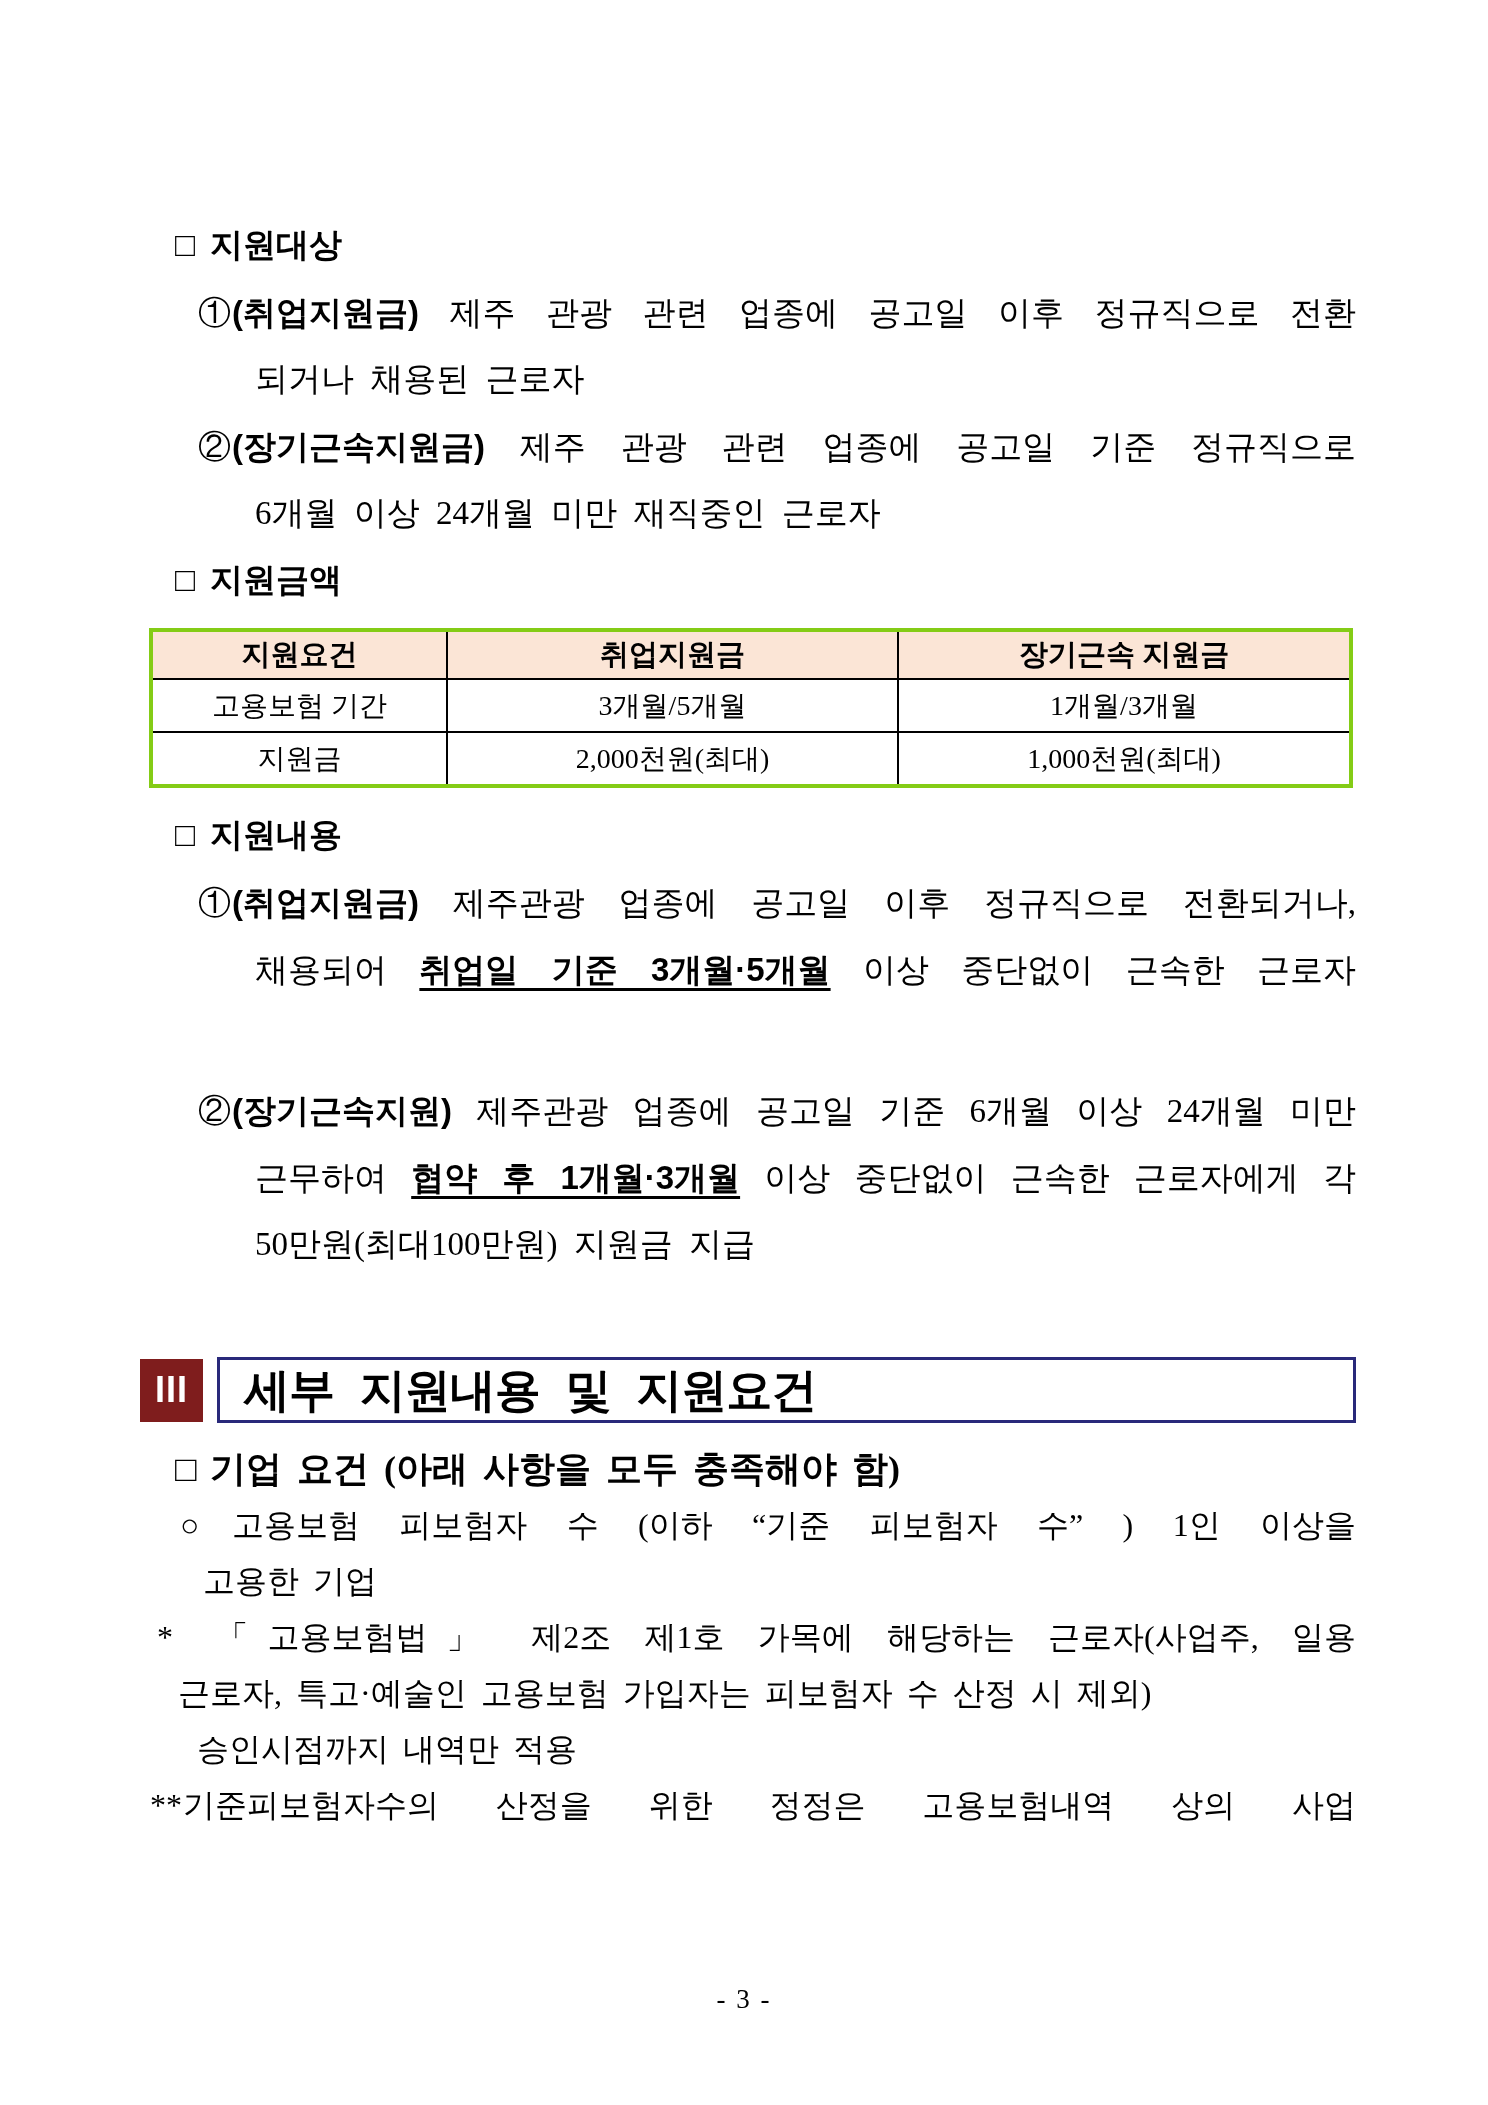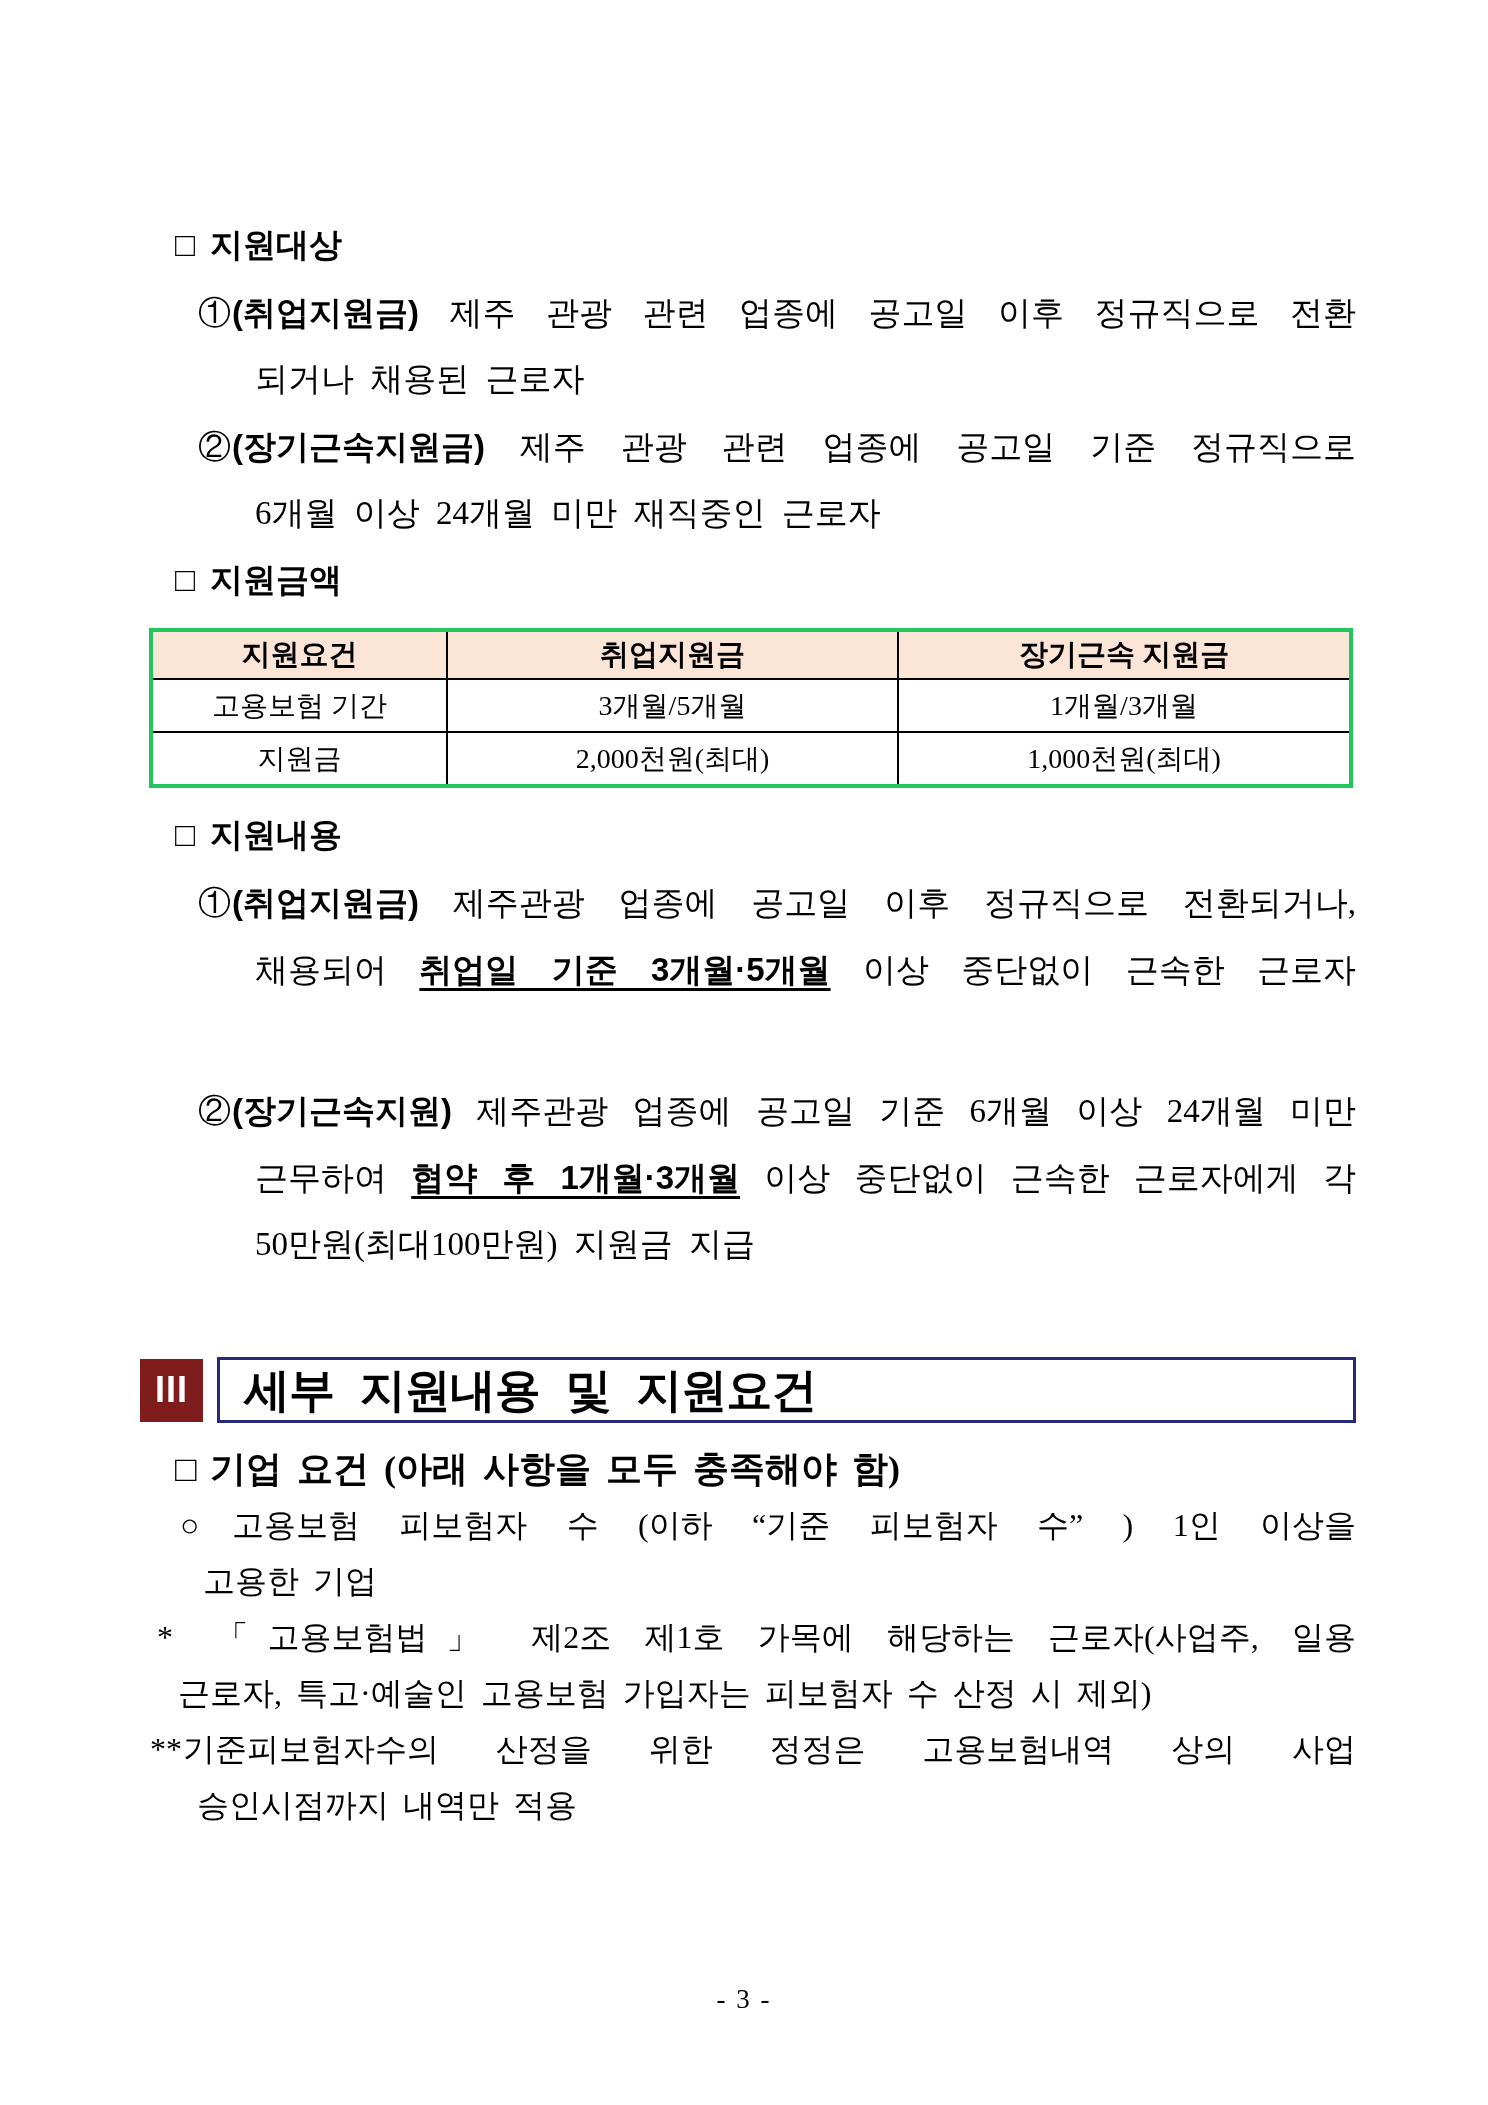--- a/index.html
+++ b/index.html
@@ -30,21 +30,21 @@
   .mk-a2  { width:33px; }
 
   .b { font-family:"Liberation Sans","DejaVu Sans",sans-serif; font-weight:bold; }
   .u {
     font-family:"Liberation Sans","DejaVu Sans",sans-serif; font-weight:bold;
     text-decoration:underline; text-decoration-thickness:3px; text-underline-offset:7px;
   }
 
   
   table.support { border-collapse:collapse; table-layout:fixed;
-    width:1204px; margin:14px 0 0 -1px; border:4px solid #22c55e; }
+    width:1204px; margin:14px 0 0 -1px; border:4px solid #84cc16; }
   table.support th, table.support td {
     border:2px solid #000; text-align:center; vertical-align:middle; overflow:hidden;
   }
   table.support th { background:#fbe5d6; font-size:29px; font-weight:bold; height:44px; }
   table.support td { font-size:28px; font-weight:normal; height:49px; }
   .col-1 { width:296px; } .col-2 { width:451px; } .col-3 { width:453px; }
 
   .sp-content { margin-top:14px; }
   .gap-item   { margin-top:74px; }
 
@@ -141,19 +141,19 @@
     </div>
 
     <div class="bline company-h"><span class="mk mk-sq">□</span><span>기업 요건 (아래 사항을 모두 충족해야 함)</span></div>
 
     <div class="bline just o-l1"><span class="mk mk-o">○</span><span>고용보험 피보험자 수 (이하 “기준 피보험자 수” ) 1인 이상을</span></div>
     <div class="bline o-l2"><span>고용한 기업</span></div>
 
     <div class="bline just fn1-l1"><span class="mk mk-a1">*</span><span>「고용보험법」 제2조 제1호 가목에 해당하는 근로자(사업주, 일용</span></div>
     <div class="bline fn1-l2"><span>근로자, 특고·예술인 고용보험 가입자는 피보험자 수 산정 시 제외)</span></div>
 
+    <div class="bline fn2-l2"><span>승인시점까지 내역만 적용</span></div>
     <div class="bline just fn2-l1"><span class="mk mk-a2">**</span><span>기준피보험자수의 산정을 위한 정정은 고용보험내역 상의 사업</span></div>
-    <div class="bline fn2-l2"><span>승인시점까지 내역만 적용</span></div>
 
   </div>
 
   <div class="page-number">- 3 -</div>
 </div>
 
 </body></html>

